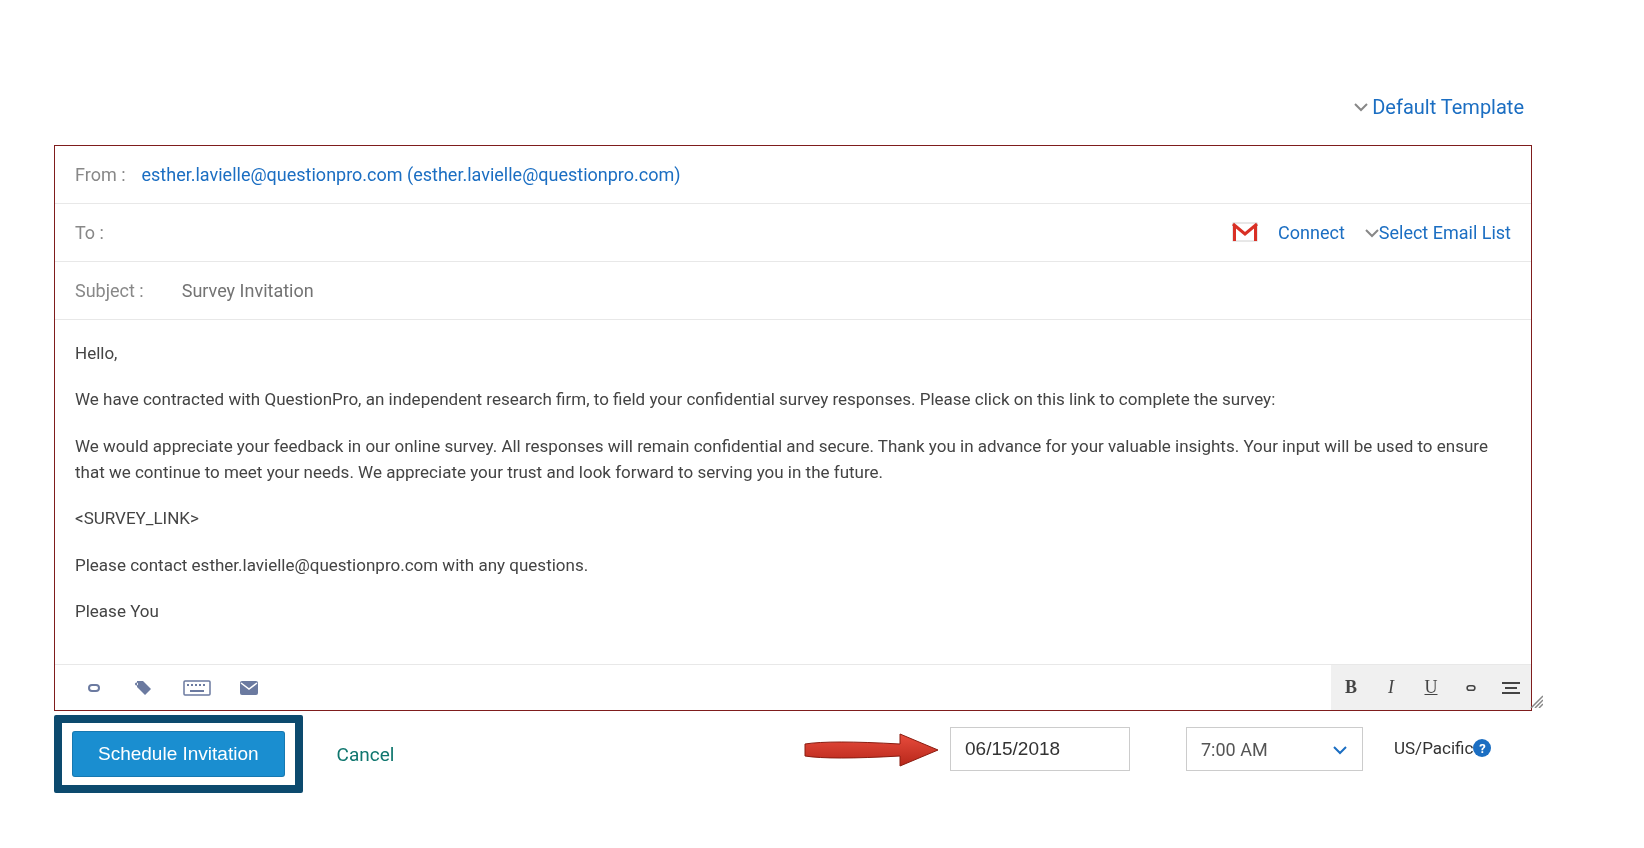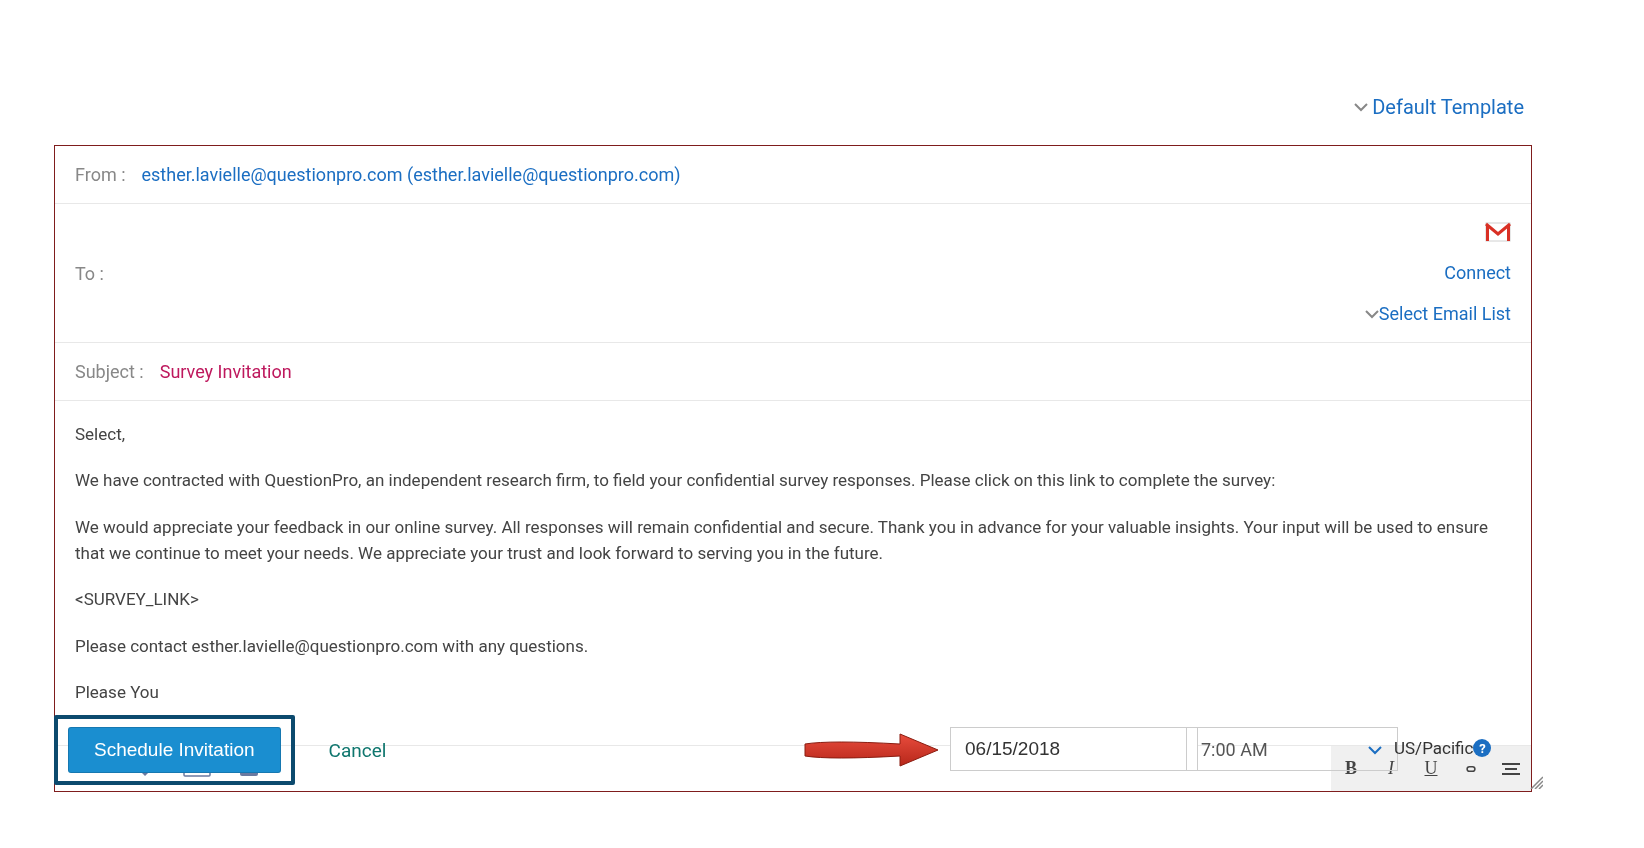--- a/index.html
+++ b/index.html
@@ -32,22 +32,22 @@
   }
   .row {
     display: flex;
     align-items: center;
     padding: 18px 20px;
     border-bottom: 1px solid #e8e8e8;
     font-size: 18px;
   }
   .row .field-label { color: #888; margin-right: 16px; white-space: nowrap; }
   .row .field-value-link { color: #1b6ec2; flex: 1; }
-  .row .field-value-text { color: #be185d; flex: 1; }
-  .row .right-actions { display: flex; align-items: flex-end; gap: 20px; margin-left: auto; flex-direction: column; }
+  .row .field-value-text { color: #737373; flex: 1; margin-left: 22px; }
+  .row .right-actions { display: flex; align-items: flex-start; gap: 20px; margin-left: auto; }
   .gmail-icon { display: inline-flex; align-items: center; }
   .connect-link { color: #1b6ec2; }
   .select-email {
     display: flex; align-items: center; color: #1b6ec2;
   }
   .select-email .chev { color: #888; font-size: 14px; }
   .body-area {
     padding: 20px;
     font-size: 17px;
     color: #444;
@@ -96,21 +96,21 @@
   }
   .bottom-bar {
     position: absolute;
     left: 54px;
     right: 54px;
     top: 715px;
     display: flex;
     align-items: center;
   }
   .schedule-frame {
-    border: 4px solid #0c4a6e;
+    border: 8px solid #0c4a6e;
     padding: 8px 10px;
     display: inline-flex;
     align-items: center;
     border-radius: 2px;
   }
   .schedule-btn {
     background: #1a8ed0;
     color: #fff;
     border: none;
     padding: 12px 26px;
@@ -129,32 +129,32 @@
     position: absolute;
     left: 800px;
     top: 730px;
     width: 140px;
     height: 40px;
   }
   .date-input {
     position: absolute;
     left: 950px;
     top: 727px;
-    width: 248px;
+    width: 180px;
     height: 44px;
     border: 1px solid #ccc;
     padding: 0 14px;
     font-size: 19px;
     color: #333;
   }
   .time-select {
     position: absolute;
     left: 1186px;
     top: 727px;
-    width: 212px;
+    width: 177px;
     height: 44px;
     border: 1px solid #ccc;
     display: flex;
     align-items: center;
     justify-content: space-between;
     padding: 0 14px;
     font-size: 18px;
     color: #555;
     cursor: pointer;
   }
@@ -217,21 +217,21 @@
       </span>
     </div>
   </div>
 
   <div class="row">
     <span class="field-label">Subject :</span>
     <span class="field-value-text">Survey Invitation</span>
   </div>
 
   <div class="body-area">
-    <div class="para">Select,</div>
+    <div class="para">Hello,</div>
     <div class="para">We have contracted with QuestionPro, an independent research firm, to field your confidential survey responses.  Please click on this link to complete the survey:</div>
     <div class="para">We would appreciate your feedback in our online survey.  All responses will remain confidential and secure.  Thank you in advance for your valuable insights.  Your input will be used to ensure that we continue to meet your needs. We appreciate your trust and look forward to serving you in the future.</div>
     <div class="para">&lt;SURVEY_LINK&gt;</div>
     <div class="para">Please contact esther.lavielle@questionpro.com with any questions.</div>
     <div class="para">Please You</div>
   </div>
 
   <div class="toolbar">
     <div class="toolbar-left">
       <span class="tbicon">

